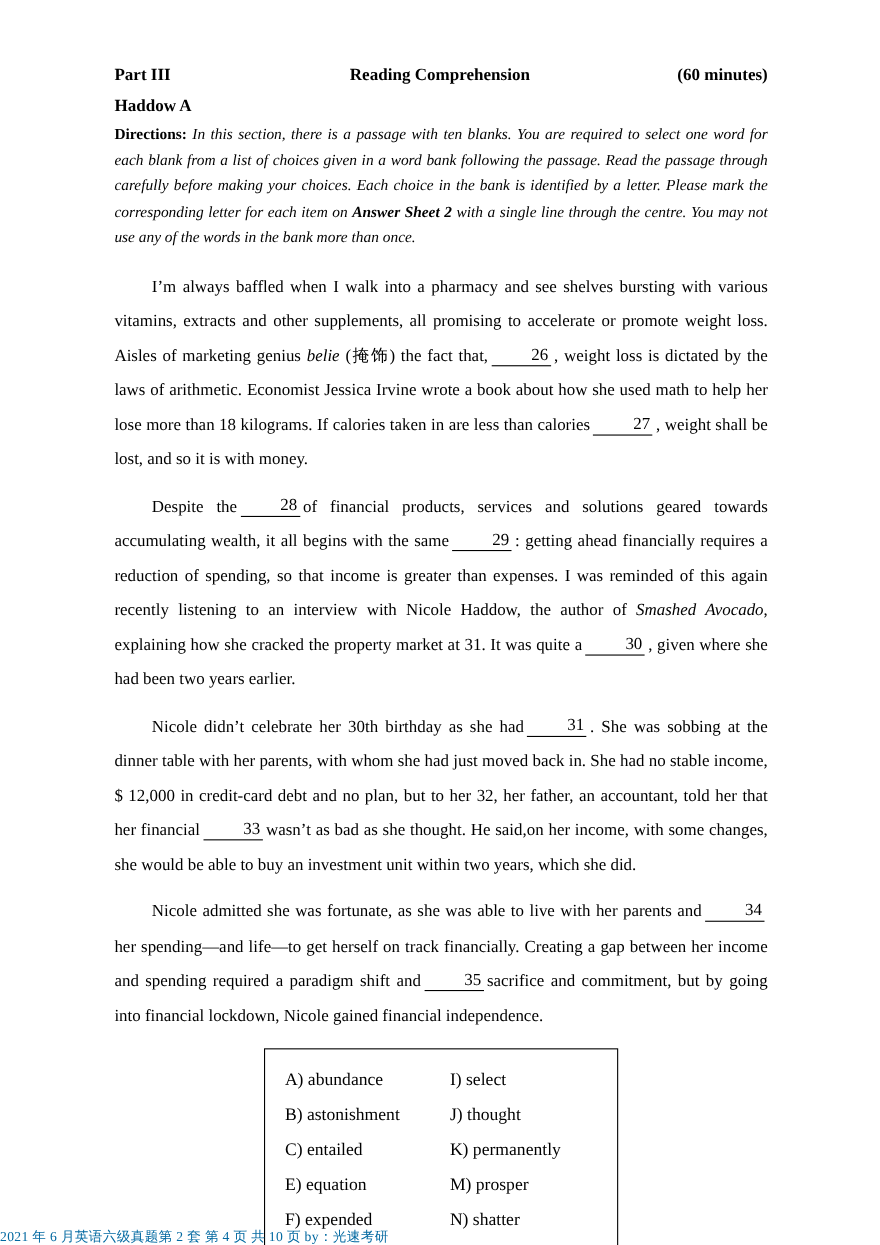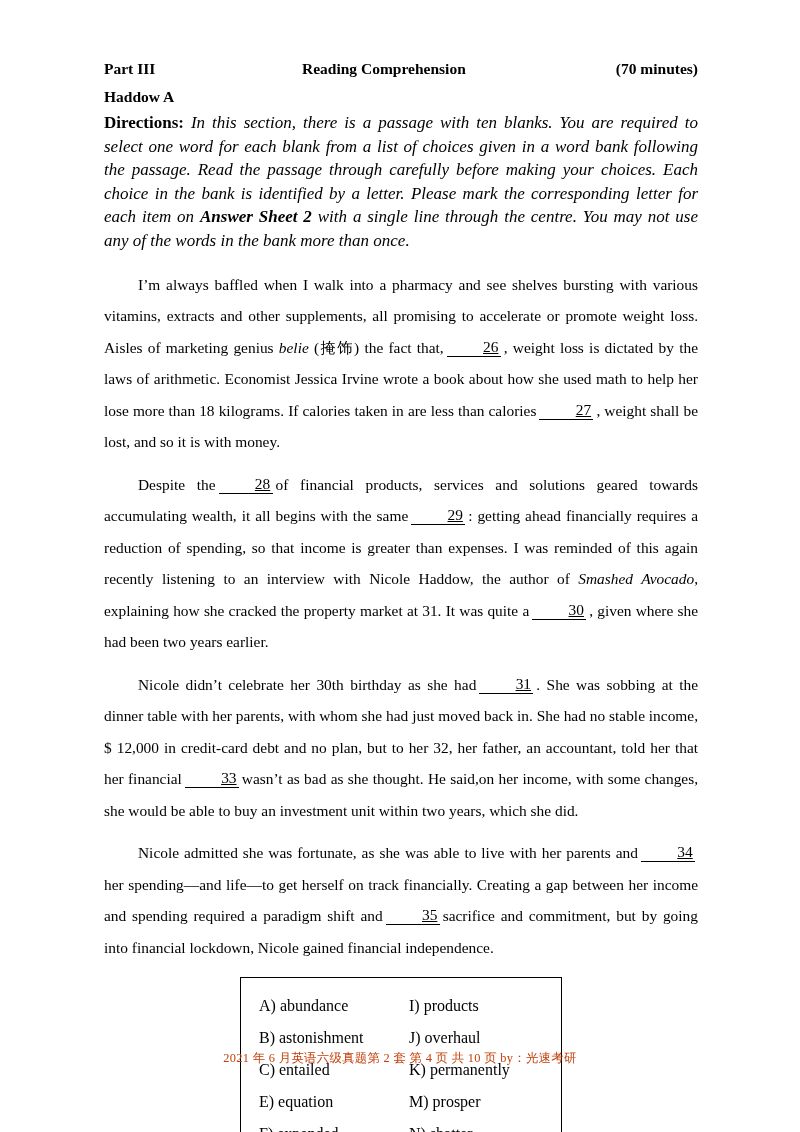--- a/index.html
+++ b/index.html
@@ -32,33 +32,33 @@
   
   .header-row {
     display: flex;
     align-items: baseline;
     font-weight: bold;
     font-size: 15.5px;
     line-height: 26px;
     margin-bottom: 2px;
   }
   .header-part   { width: 198px; flex: 0 0 198px; }
-  .header-title  { flex: 1 1 auto; text-align: left; }
+  .header-title  { flex: 1 1 auto; text-align: left; margin-left: 16px; }
   .header-time   { flex: 0 0 auto; text-align: right; }
 
   .section-label {
     font-weight: bold;
     font-size: 15.5px;
     line-height: 25px;
     margin-bottom: 2px;
   }
 
   
   .directions {
-    font-size: 17px;
+    font-size: 14px;
     line-height: 23.6px;
     text-align: justify;
     text-justify: inter-word;
     font-style: italic;
     margin-bottom: 16px;
   }
   .directions .dir-label {
     font-style: normal;
     font-weight: bold;
   }
@@ -84,21 +84,20 @@
   
   .blank {
     display: inline-block;
     min-width: 54px;
     text-align: center;
     border-bottom: 1.3px solid #000;
     line-height: 18px;
     margin: 0 3px;
     position: relative;
     top: -1px;
-    text-decoration: underline;
   }
 
   
   .wordbank-wrap {
     display: flex;
     justify-content: center;
     margin-top: 6px;
   }
   .wordbank {
     border: 1.4px solid #000;
@@ -118,39 +117,39 @@
   .wb-item {
     font-size: 16px;
     line-height: 32px;
     white-space: nowrap;
   }
 
   
   .footer {
     position: absolute;
     left: 0;
-    top: 1050px;
+    top: 1116px;
     width: 800px;
-    text-align: center;
+    text-align: left;
     font-size: 12.4px;
-    color: #c2410c;
+    color: #0369a1;
     font-family: "Liberation Serif", "DejaVu Serif", serif;
     letter-spacing: 0.3px;
   }
 </style>
 </head>
 <body>
 
 <div class="page">
   <div class="content">
 
     <div class="header-row">
       <span class="header-part">Part III</span>
       <span class="header-title">Reading Comprehension</span>
-      <span class="header-time">(70 minutes)</span>
+      <span class="header-time">(60 minutes)</span>
     </div>
 
     <div class="section-label">Haddow A</div>
 
     <div class="directions">
       <span class="dir-label">Directions:</span>
       <span>In this section, there is a passage with ten blanks. You are required to select one word for each blank from a list of choices given in a word bank following the passage. Read the passage through carefully before making your choices. Each choice in the bank is identified by a letter. Please mark the corresponding letter for each item on </span><span class="sheet">Answer Sheet 2</span><span> with a single line through the centre. You may not use any of the words in the bank more than once.</span>
     </div>
 
     <p class="para">
@@ -174,22 +173,22 @@
         <div class="wb-cols">
           <div class="wb-col left">
             <div class="wb-item">A) abundance</div>
             <div class="wb-item">B) astonishment</div>
             <div class="wb-item">C) entailed</div>
             <div class="wb-item">E) equation</div>
             <div class="wb-item">F) expended</div>
 
           </div>
           <div class="wb-col right">
-            <div class="wb-item">I) products</div>
-            <div class="wb-item">J) overhaul</div>
+            <div class="wb-item">I) select</div>
+            <div class="wb-item">J) thought</div>
             <div class="wb-item">K) permanently</div>
             <div class="wb-item">M) prosper</div>
             <div class="wb-item">N) shatter</div>
 
           </div>
         </div>
       </div>
     </div>
 
   </div>

